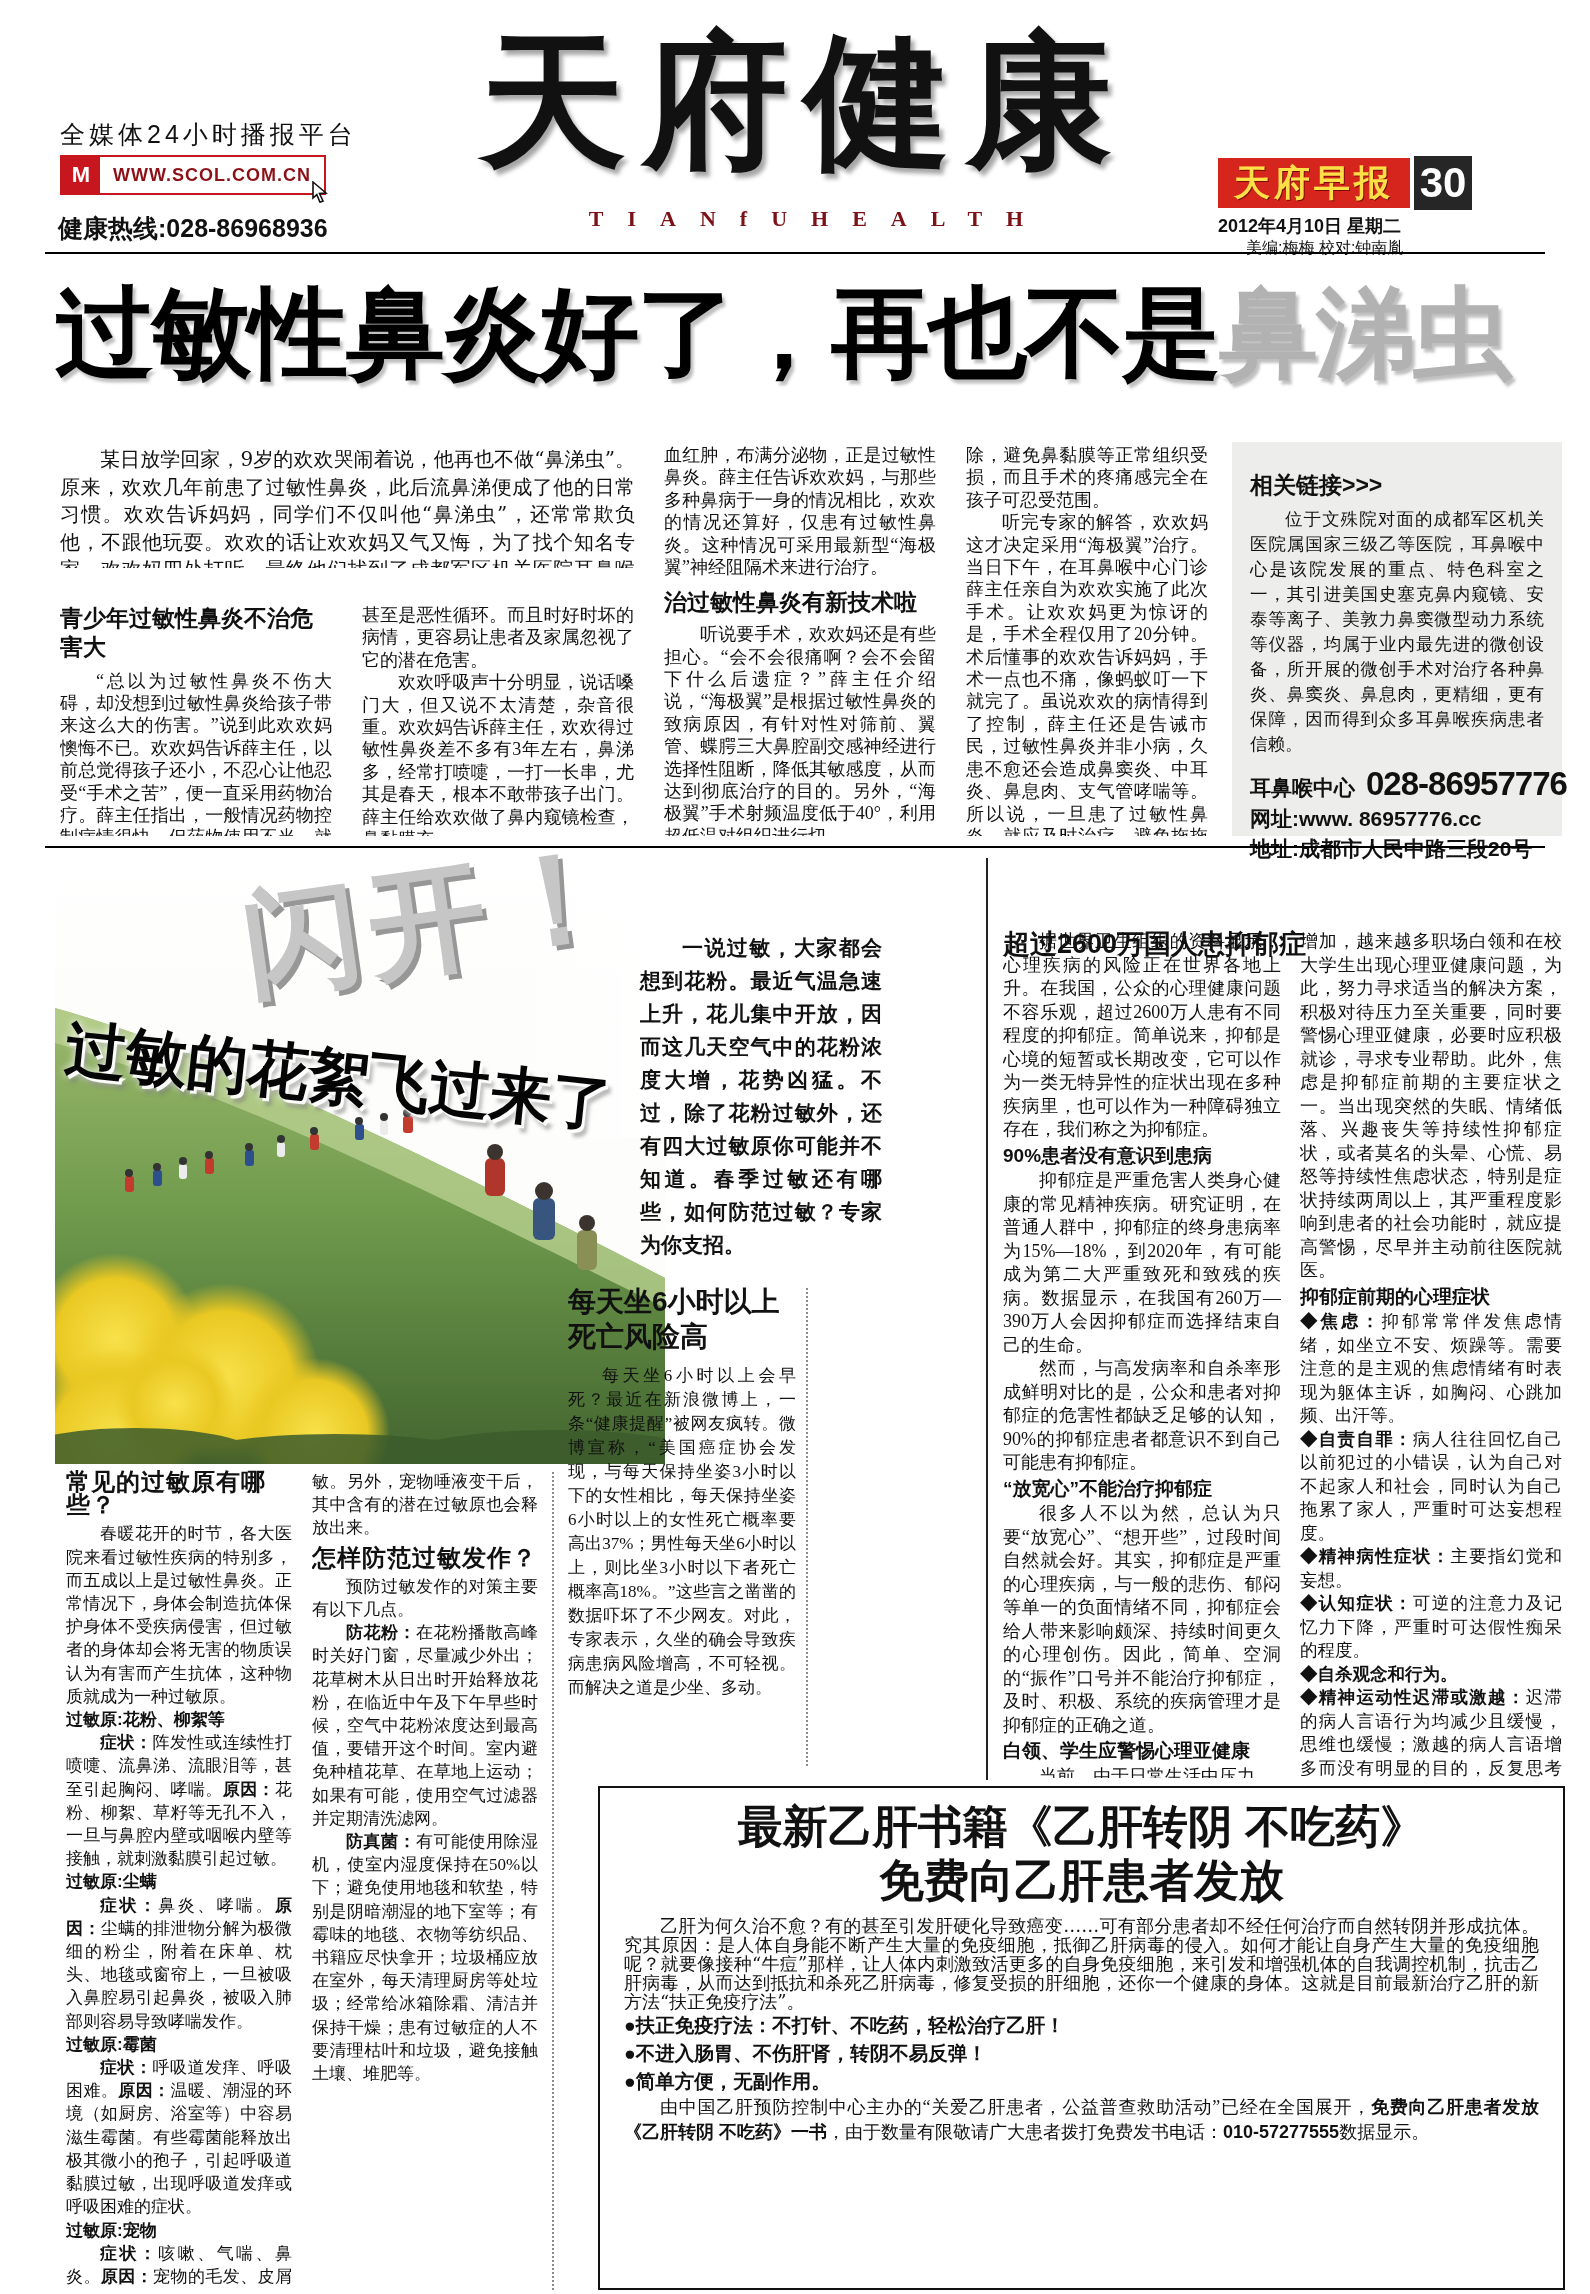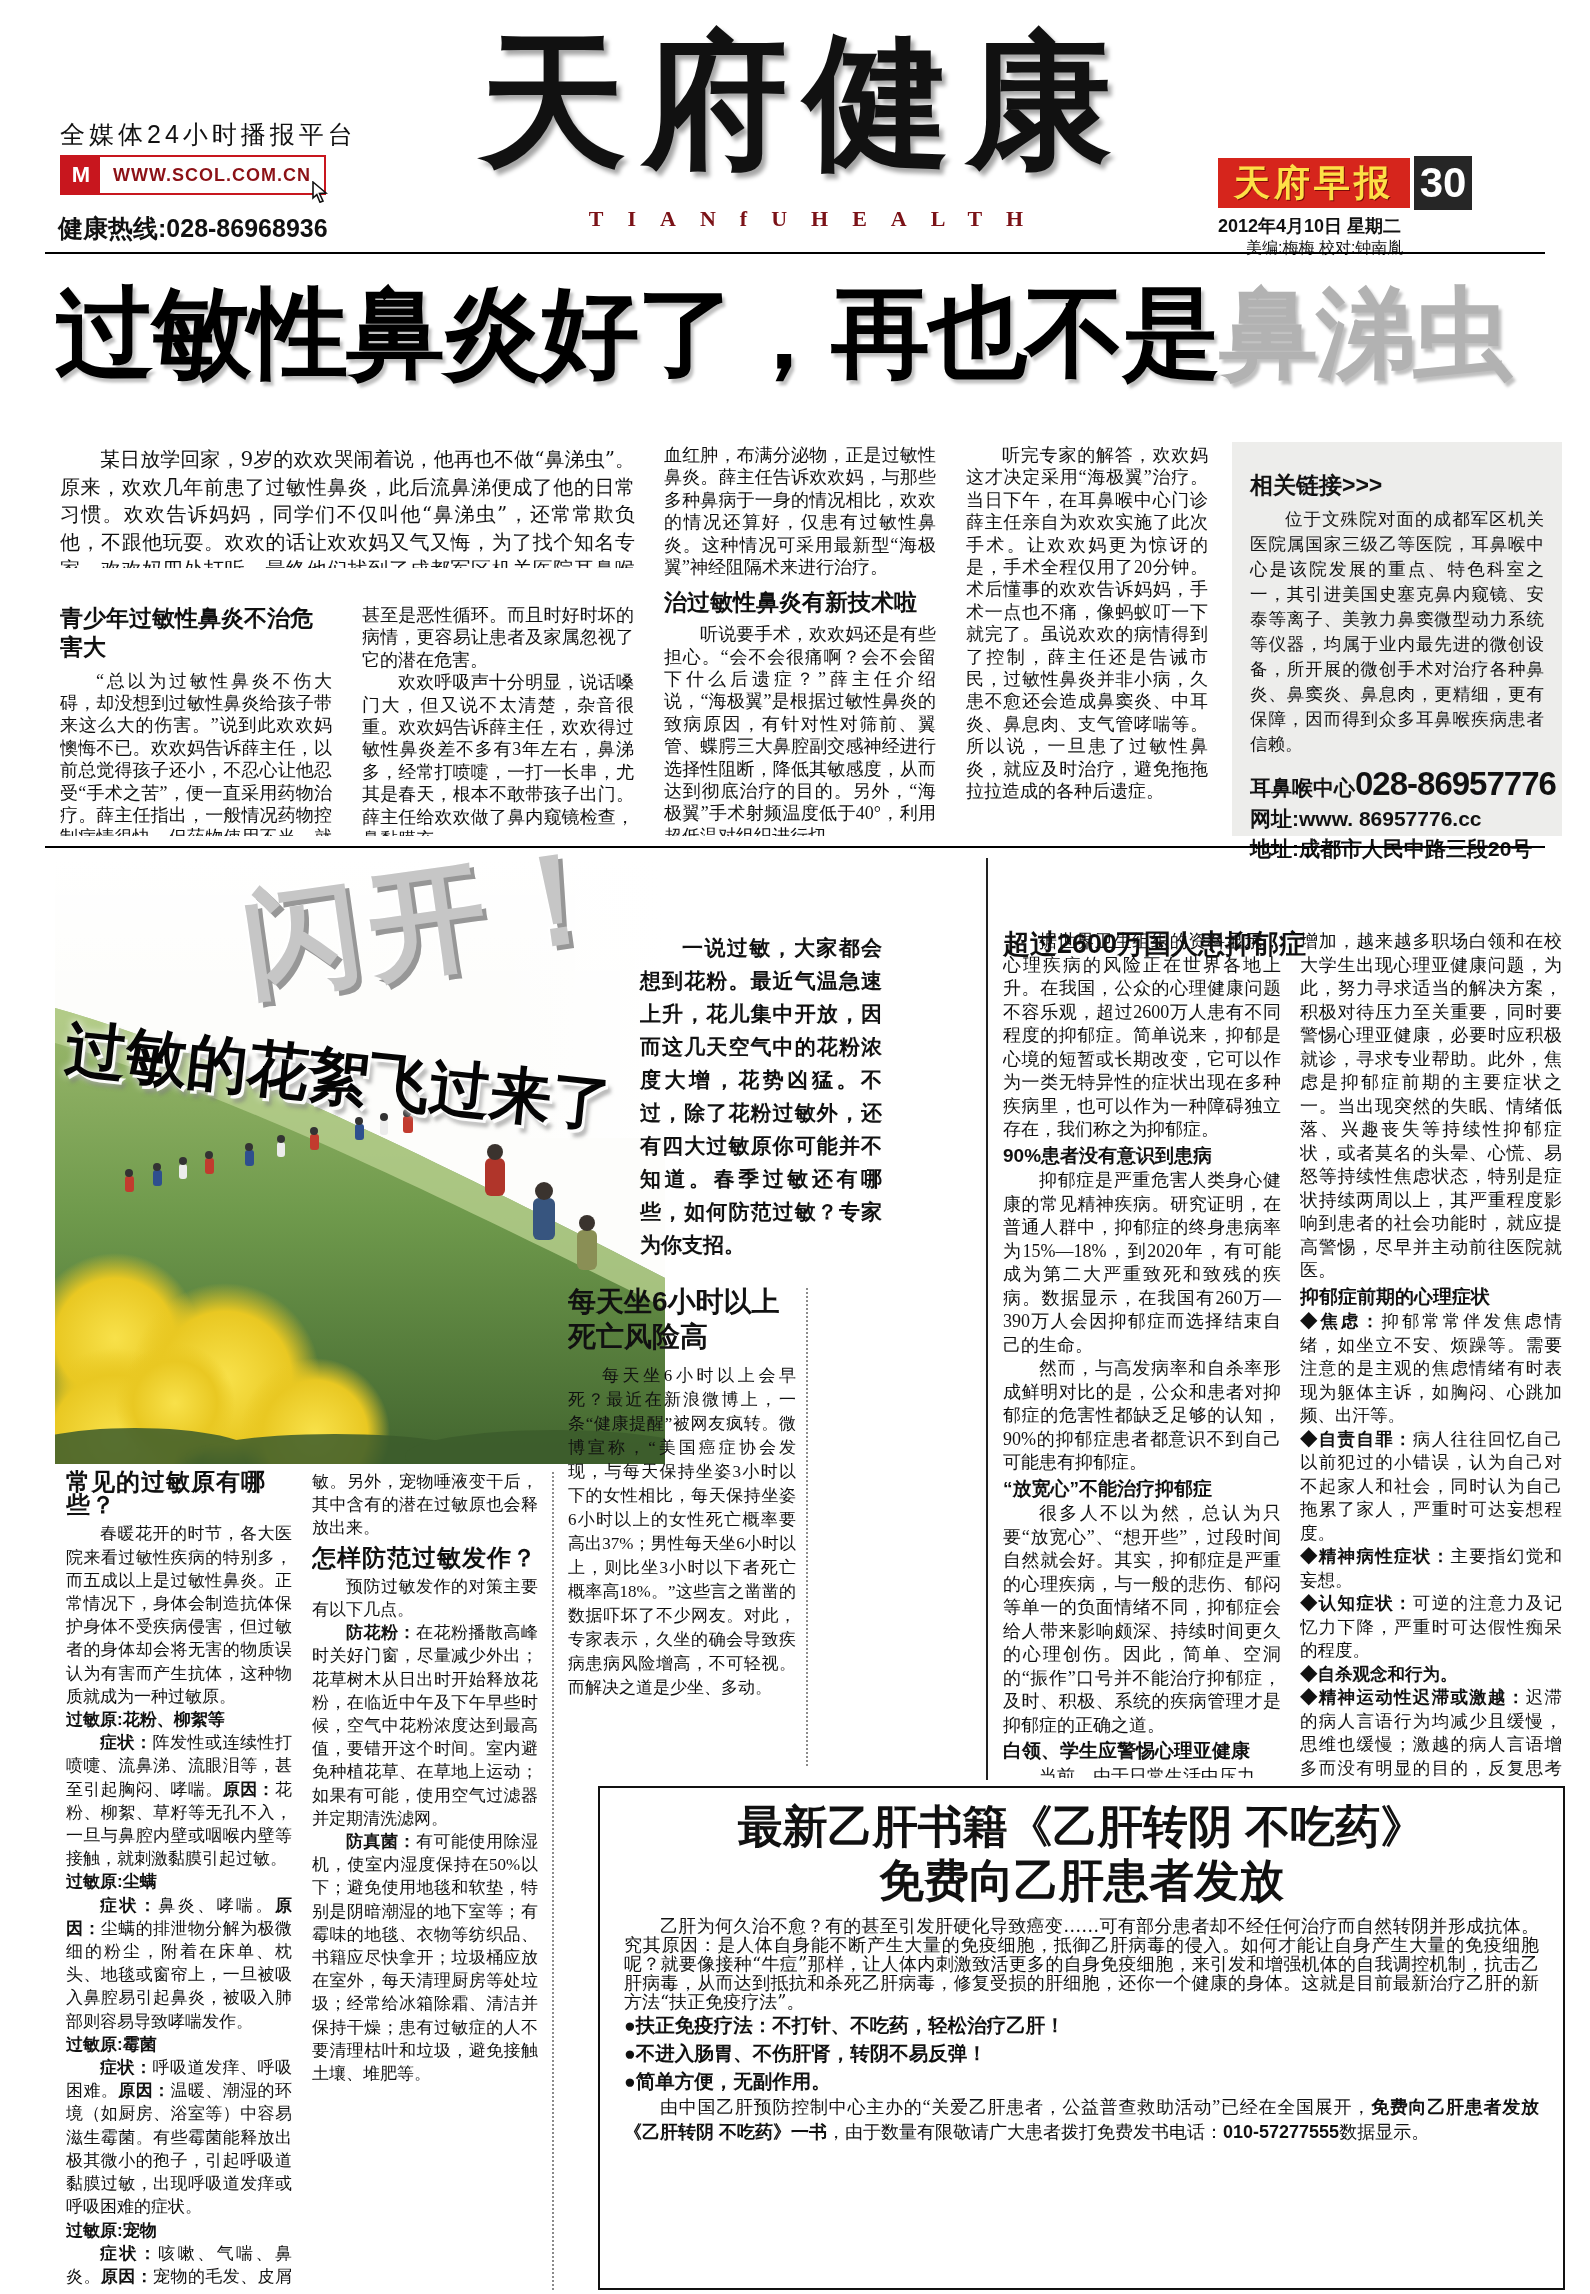--- a/index.html
+++ b/index.html
@@ -42,21 +42,21 @@
   .subhead2{font-family:"Liberation Sans",sans-serif;font-weight:bold;font-size:23px;margin:10px 0 6px 0;line-height:1.25;}
   .c1{left:60px;top:604px;width:272px;height:232px;}
   .c2{left:362px;top:604px;width:272px;height:232px;}
   .c3{left:664px;top:444px;width:272px;height:392px;}
   .c4{left:966px;top:444px;width:242px;height:392px;}
   .related{left:1232px;top:442px;width:330px;height:394px;background:#ededeb;padding:28px 18px;box-sizing:border-box;}
   .related-title{font-family:"Liberation Sans",sans-serif;font-weight:bold;font-size:23px;margin-bottom:6px;}
   .related-body{font-size:17.5px;line-height:25px;}
   .related-phone{margin-top:8px;white-space:nowrap;}
   .related-dept{font-family:"Liberation Sans",sans-serif;font-weight:bold;font-size:21px;}
-  .related-num{font-family:"Liberation Sans",sans-serif;font-weight:bold;font-size:33px;letter-spacing:-1px;}
+  .related-num{font-family:"Liberation Sans",sans-serif;font-weight:bold;font-size:33px;letter-spacing:-1px;margin-left:11px;}
   .related-web,.related-addr{font-family:"Liberation Sans",sans-serif;font-weight:bold;font-size:21px;margin-top:2px;}
   
   .flash{left:232px;top:862px;transform:rotate(-8deg);transform-origin:left top;white-space:nowrap;
          font-family:"Liberation Sans",sans-serif;font-weight:900;color:#c6c6c6;
          text-shadow:4px 5px 0 #979797,-2px -2px 0 #fff;}
   .flash-word{font-size:118px;letter-spacing:8px;}
   .flash-bang{font-size:126px;}
   .flytitle{left:70px;top:1008px;transform:rotate(6deg);transform-origin:left top;white-space:nowrap;
             font-family:"Liberation Sans",sans-serif;font-weight:900;font-size:61px;color:#050505;
             text-shadow:0 0 8px #fff,3px 3px 0 rgba(255,255,255,.95),6px 7px 4px rgba(120,120,120,.55);}
@@ -129,20 +129,21 @@
     <div class="abs col c2">
       <p class="noind">甚至是恶性循环。而且时好时坏的病情，更容易让患者及家属忽视了它的潜在危害。</p>
       <p>欢欢呼吸声十分明显，说话嗓门大，但又说不太清楚，杂音很重。欢欢妈告诉薛主任，欢欢得过敏性鼻炎差不多有3年左右，鼻涕多，经常打喷嚏，一打一长串，尤其是春天，根本不敢带孩子出门。薛主任给欢欢做了鼻内窥镜检查，鼻黏膜充</p>
     </div>
     <div class="abs col c3">
       <p class="noind">血红肿，布满分泌物，正是过敏性鼻炎。薛主任告诉欢欢妈，与那些多种鼻病于一身的情况相比，欢欢的情况还算好，仅患有过敏性鼻炎。这种情况可采用最新型“海极翼”神经阻隔术来进行治疗。</p>
       <h3 class="subhead2">治过敏性鼻炎有新技术啦</h3>
       <p>听说要手术，欢欢妈还是有些担心。“会不会很痛啊？会不会留下什么后遗症？”薛主任介绍说，“海极翼”是根据过敏性鼻炎的致病原因，有针对性对筛前、翼管、蝶腭三大鼻腔副交感神经进行选择性阻断，降低其敏感度，从而达到彻底治疗的目的。另外，“海极翼”手术射频温度低于40°，利用超低温对组织进行切</p>
     </div>
     <div class="abs col c4">
+      <p class="noind">除，避免鼻黏膜等正常组织受损，而且手术的疼痛感完全在孩子可忍受范围。</p>
       <p>听完专家的解答，欢欢妈这才决定采用“海极翼”治疗。当日下午，在耳鼻喉中心门诊薛主任亲自为欢欢实施了此次手术。让欢欢妈更为惊讶的是，手术全程仅用了20分钟。术后懂事的欢欢告诉妈妈，手术一点也不痛，像蚂蚁叮一下就完了。虽说欢欢的病情得到了控制，薛主任还是告诫市民，过敏性鼻炎并非小病，久患不愈还会造成鼻窦炎、中耳炎、鼻息肉、支气管哮喘等。所以说，一旦患了过敏性鼻炎，就应及时治疗，避免拖拖拉拉造成的各种后遗症。</p>
     </div>
     <aside class="abs related">
       <div class="related-title">相关链接&gt;&gt;&gt;</div>
       <p class="related-body kai">位于文殊院对面的成都军区机关医院属国家三级乙等医院，耳鼻喉中心是该院发展的重点、特色科室之一，其引进美国史塞克鼻内窥镜、安泰等离子、美敦力鼻窦微型动力系统等仪器，均属于业内最先进的微创设备，所开展的微创手术对治疗各种鼻炎、鼻窦炎、鼻息肉，更精细，更有保障，因而得到众多耳鼻喉疾病患者信赖。</p>
       <div class="related-phone">
         <span class="related-dept">耳鼻喉中心</span><span class="related-num">028-86957776</span>
       </div>
       <div class="related-web">网址:www. 86957776.cc</div>
       <div class="related-addr">地址:成都市人民中路三段20号</div>

